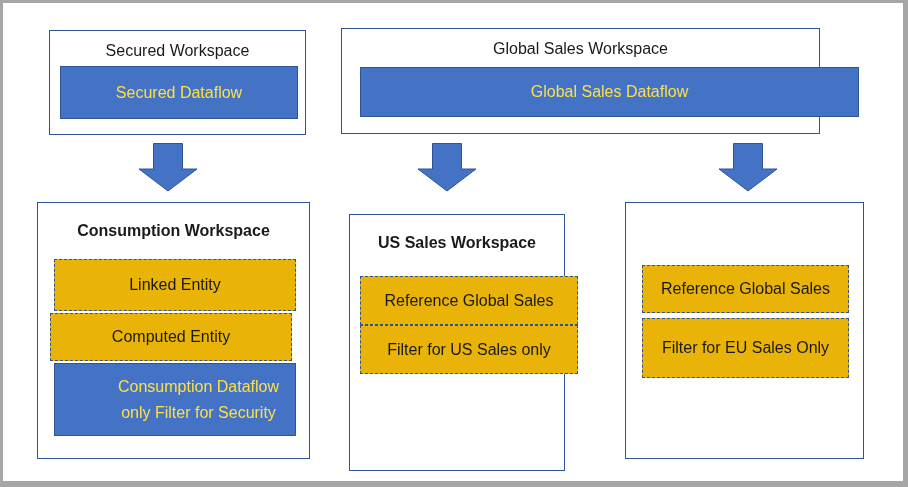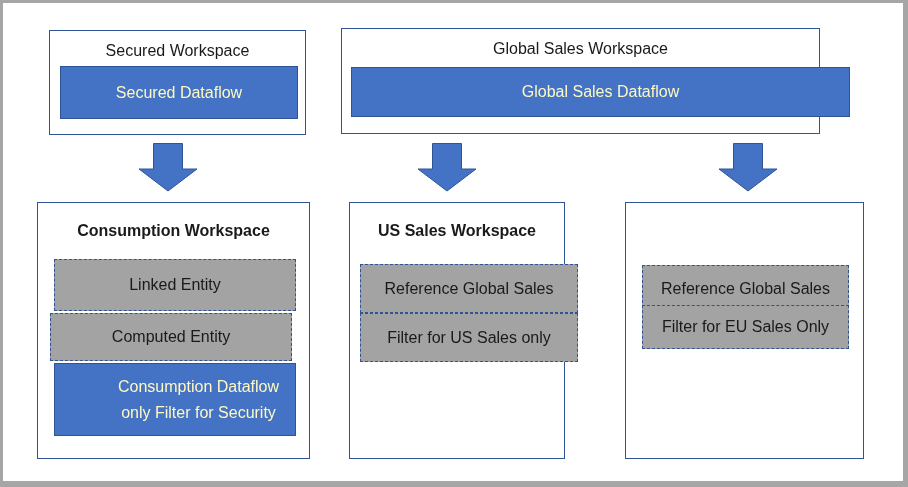--- a/index.html
+++ b/index.html
@@ -45,69 +45,69 @@
   .ws-title.row2 { top: 0; height: 56px; font-weight: bold; }
   .blue-box {
     position: absolute;
     background: #4472c4;
     border: 1.5px solid #2f5496;
     box-sizing: border-box;
     display: flex;
     flex-direction: column;
     align-items: center;
     justify-content: center;
-    color: #fef9c3;
+    color: #fde047;
     font-size: 16px;
     text-align: center;
     line-height: 26px;
   }
   .entity {
     position: absolute;
-    background: #a3a3a3;
+    background: #eab308;
     border: 1.5px dashed #2f5496;
     box-sizing: border-box;
     display: flex;
     align-items: center;
     justify-content: center;
     color: #1a1a1a;
     font-size: 16px;
     text-align: center;
   }
   .arrow {
     position: absolute;
     width: 60px;
     height: 49px;
   }
 
   
   #ws-secured { left: 49px; top: 30px; width: 257px; height: 105px; }
   #ws-secured .blue-box { left: 10px; top: 35px; width: 238px; height: 53px; }
 
   #ws-global { left: 341px; top: 28px; width: 479px; height: 106px; }
-  #ws-global .blue-box { left: 9px; top: 38px; width: 499px; height: 50px; text-align: center; }
+  #ws-global .blue-box { left: 18px; top: 38px; width: 499px; height: 50px; text-align: center; }
 
   
   #arrow-1 { left: 138px; top: 143px; }
   #arrow-2 { left: 417px; top: 143px; }
   #arrow-3 { left: 718px; top: 143px; }
 
   
   #ws-consumption { left: 37px; top: 202px; width: 273px; height: 257px; }
   #ws-consumption .entity-1 { left: 16px; top: 56px;  width: 242px; height: 52px; }
   #ws-consumption .entity-2 { left: 12px; top: 110px; width: 242px; height: 48px; }
   #ws-consumption .blue-box { left: 16px; top: 160px; width: 242px; height: 73px; padding-left: 47px; }
 
-  #ws-us { left: 349px; top: 202px; width: 216px; height: 257px; }
+  #ws-us { left: 349px; top: 214px; width: 216px; height: 257px; }
   #ws-us .entity-1 { left: 10px; top: 61px;  width: 218px; height: 49px; }
   #ws-us .entity-2 { left: 10px; top: 110px; width: 218px; height: 49px; }
   #ws-us .blue-box { left: 10px; top: 160px; width: 218px; height: 76px; }
 
   #ws-eu { left: 625px; top: 202px; width: 239px; height: 257px; }
   #ws-eu .entity-1 { left: 16px; top: 62px;  width: 207px; height: 48px; }
-  #ws-eu .entity-2 { left: 16px; top: 102px; width: 207px; height: 44px; }
+  #ws-eu .entity-2 { left: 16px; top: 115px; width: 207px; height: 60px; }
   #ws-eu .blue-box { left: 16px; top: 163px; width: 207px; height: 75px; }
 </style>
 </head>
 <body>
 
 <div class="canvas">
 
   <div class="ws" id="ws-secured">
     <div class="ws-title row1">Secured Workspace</div>
     <div class="blue-box">

